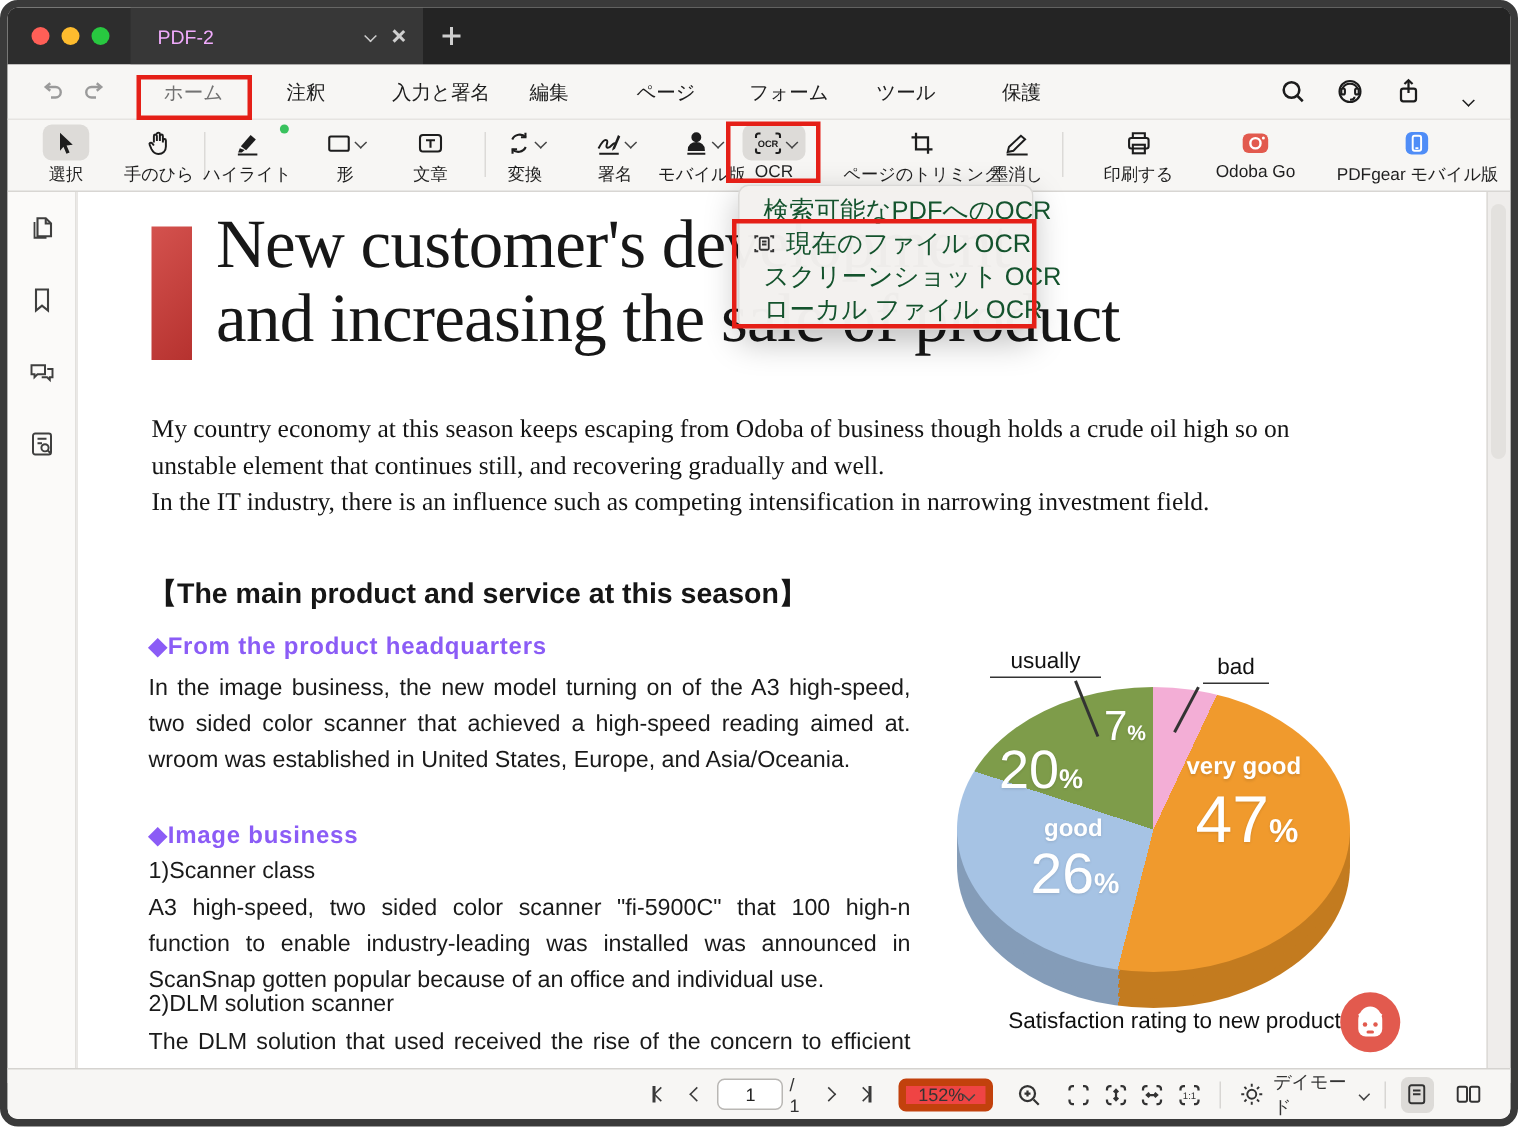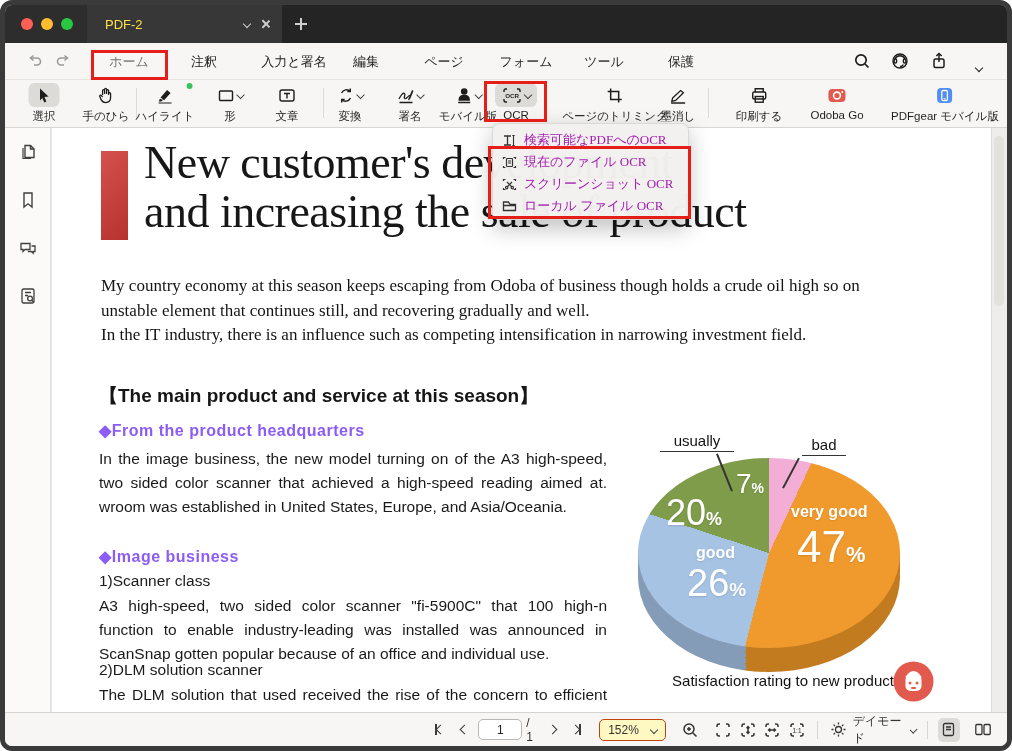--- a/index.html
+++ b/index.html
@@ -4,21 +4,21 @@
 <style>
   * { margin:0; padding:0; box-sizing:border-box; }
   body { background:#ffffff; font-family:"Liberation Sans", sans-serif; width:1012px; height:751px; overflow:hidden; }
   .window { position:absolute; left:0; top:0; width:1012px; height:751px; border:5px solid #3a3a3a; border-radius:12px; overflow:hidden; background:#e9e7e5; }
 
   
   .titlebar { position:absolute; left:0; top:0; width:100%; height:38px; background:#2d2d2d; display:flex; align-items:center; }
   .lights { display:flex; gap:8px; margin-left:16px; }
   .light { width:12px; height:12px; border-radius:50%; }
   .tab { display:flex; align-items:center; height:100%; width:195px; margin-left:14px; background:#373737; padding:0 10px 0 18px; }
-  .tab-title { color:#fde047; font-size:13px; flex:1; }
+  .tab-title { color:#f0abfc; font-size:13px; flex:1; }
   .tab-x { position:relative; width:12px; height:12px; margin-left:10px; }
   .tab-x::before,.tab-x::after { content:""; position:absolute; left:5px; top:1px; width:1.5px; height:10px; background:#cfcfcf; }
   .tab-x::before { transform:rotate(45deg);} .tab-x::after { transform:rotate(-45deg);}
   .chev { display:inline-block; width:6px; height:6px; border-right:1.6px solid #444; border-bottom:1.6px solid #444; transform:rotate(45deg); }
   .chev.light-c { border-color:#cfcfcf; }
   .tabbar-rest { flex:1; height:100%; background:#242424; display:flex; align-items:center; }
   .plus { position:relative; width:14px; height:14px; margin-left:12px; }
   .plus::before { content:""; position:absolute; left:6px; top:1px; width:2px; height:12px; background:#cfcfcf; }
   .plus::after { content:""; position:absolute; left:1px; top:6px; width:12px; height:2px; background:#cfcfcf; }
 
@@ -63,31 +63,31 @@
   .pct-sign { font-size:0.5em; font-weight:bold; }
   .callout { position:absolute; font-size:15px; color:#111; border-bottom:1.6px solid #333; padding:0 6px 2px 6px; }
   .leader { position:absolute; width:1.6px; background:#333; }
   .pie-caption { position:absolute; left:0; top:242px; width:100%; text-align:center; font-size:15px; color:#111; }
 
   .mascot { position:absolute; left:886px; top:531px; width:45px; height:45px; }
 
   
   .dropdown { position:absolute; left:487px; top:118px; width:197px; height:97px; background:rgba(243,241,239,0.98); border:1px solid rgba(0,0,0,0.10); border-radius:7px; box-shadow:0 8px 22px rgba(0,0,0,0.25); z-index:50; padding:5px 0 0 9px; }
   .ditem { display:flex; align-items:center; height:22px; gap:7px; }
-  .ditem span { font-size:13px; color:#a21caf; white-space:nowrap;font-family:Liberation Serif, serif; }
+  .ditem span { font-size:17px; color:#14532d; white-space:nowrap; }
 
   .redframe { position:absolute; border:3px solid #e51f17; z-index:60; }
 
   
   .statusbar { position:absolute; left:0; bottom:0; width:100%; height:34px; background:#f7f6f4; border-top:1px solid #d5d3d0; }
   .sb-group { position:absolute; top:0; height:100%; display:flex; align-items:center; }
   .sb-ic { display:flex; align-items:center; justify-content:center; width:24px; height:24px; }
   .pageinput { width:44px; height:21px; border:1px solid #b9b7b4; border-radius:5px; background:#fff; text-align:center; font-size:12px; color:#222; font-family:"Liberation Sans",sans-serif; }
   .sb-text { font-size:12px; color:#333; }
-  .zoombox { display:flex; align-items:center; gap:12px; height:22px; border:1px solid #c2410c; border-radius:5px; padding:0 8px; background:#fef9c3; }
+  .zoombox { display:flex; align-items:center; gap:0; height:22px; border:5px solid #c2410c; border-radius:5px; padding:0 8px; background:#ef4444; }
   .sb-div { width:1px; height:18px; background:#d8d6d3; margin:0 6px; }
   .viewbtn { display:flex; align-items:center; justify-content:center; width:26px; height:24px; border-radius:5px; }
   .viewbtn.sel { background:#dddbd8; }
   .navch { display:inline-block; width:7px; height:7px; border-right:1.7px solid #3a3a3a; border-bottom:1.7px solid #3a3a3a; }
   .navch.l { transform:rotate(135deg); } .navch.r { transform:rotate(-45deg); }
   .navbar-line { display:inline-block; width:1.7px; height:11px; background:#3a3a3a; }
   svg text { font-family:"Liberation Sans", sans-serif; }
 </style>
 </head>
 <body>

